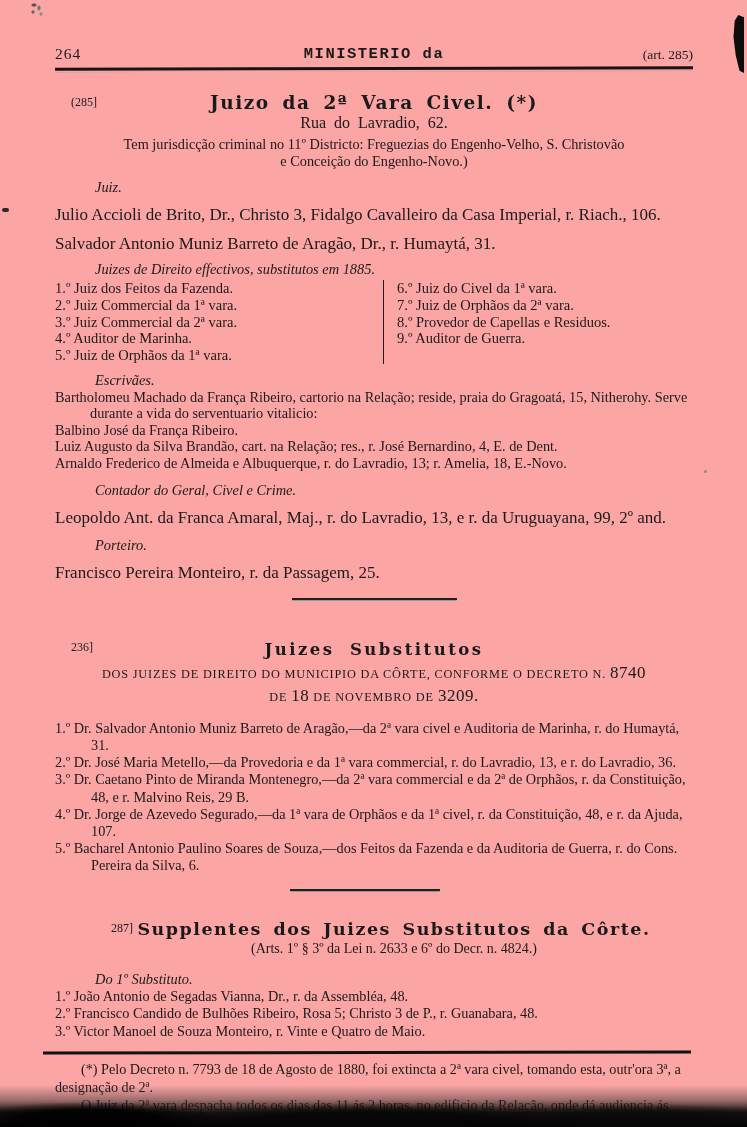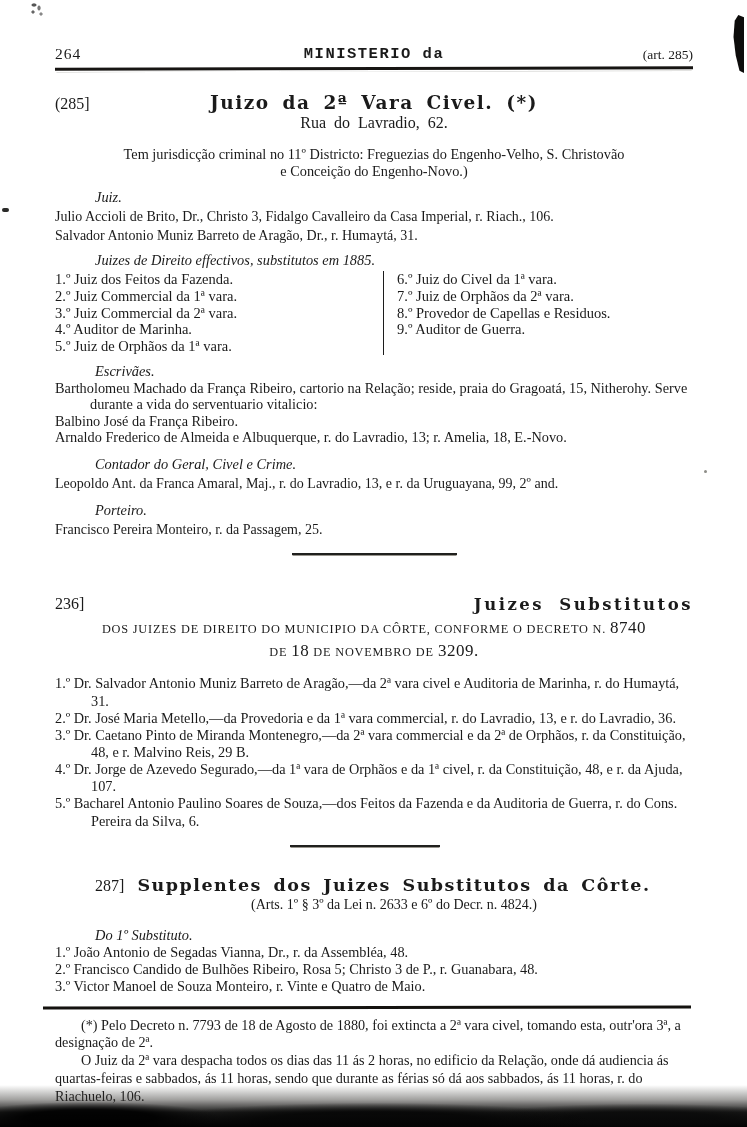--- a/index.html
+++ b/index.html
@@ -1,45 +1,45 @@
 <!DOCTYPE html>
 <html><head>
 <meta charset="utf-8">
 <style>
   html,body{margin:0;padding:0;background:#cfcfc9;}
   .page{
     position:relative;
     width:747px;height:1127px;
     margin:0 auto;
-    background:#ffffff;
+    background:#fca5a5;
     overflow:hidden;
     font-family:"Liberation Serif","DejaVu Serif",serif;
     color:#1a1a1a;
   }
   .content{position:relative;padding:0 54px 0 55px;}
 
   
   .running-head{display:flex;align-items:flex-end;margin-top:45px;}
   .rh-left{flex:1;font-size:15.5px;letter-spacing:1px;}
   .rh-center{flex:2;text-align:center;font-weight:bold;font-size:15.5px;letter-spacing:1.5px;font-family:Liberation Mono, monospace;}
   .rh-right{flex:1;text-align:right;font-size:13.5px;}
   .head-rule{margin-top:4px;height:3px;background:#171513;box-shadow:0 3px 0 -1.4px #8a8a84;transform:rotate(-0.12deg);}
 
   
   .sec-head{position:relative;text-align:center;}
-  .margin-ref{position:absolute;left:0;top:3px;font-size:16px;}
+  .margin-ref{position:absolute;left:16px;top:3px;font-size:12px;}
   .sec-title{font-family:"DejaVu Serif",serif;font-weight:bold;font-size:18.5px;letter-spacing:1.5px;word-spacing:5px;}
   .sec-title.smaller{font-size:16.5px;letter-spacing:2.5px;word-spacing:7px;}
   .sec-sub{text-align:center;font-size:16px;word-spacing:4px;margin-top:1px;}
   .law-ref{text-align:center;font-size:14px;margin-top:2px;}
 
   
-  .center-note{text-align:center;font-size:14.3px;line-height:1.22;margin-top:14px;}
+  .center-note{text-align:center;font-size:14.3px;line-height:1.22;margin-top:4px;}
   .ital-head{font-style:italic;font-size:14.4px;margin:8px 0 0 40px;}
-  .plain-line{font-size:14px;line-height:1.16;margin-top:3px;}
+  .plain-line{font-size:17px;line-height:1.16;margin-top:9px;}
   .hang{font-size:14.3px;line-height:1.16;padding-left:35px;text-indent:-35px;margin:0;}
   .num-item{font-size:14.3px;line-height:1.2;padding-left:36px;text-indent:-36px;margin:0;}
 
   
   .twocol{display:flex;margin-top:2px;}
   .twocol .colL{width:328px;border-right:1.6px solid #1c1c1c;}
   .twocol .colR{flex:1;padding-left:13px;}
   .twocol .line{font-size:14.5px;line-height:1.15;}
 
   
@@ -127,32 +127,33 @@
           <div class="line">8.º Provedor de Capellas e Residuos.</div>
           <div class="line">9.º Auditor de Guerra.</div>
         </div>
     </div>
 
     <div class="ital-head">Escrivães.</div>
     <div>
 
     <p class="hang">Bartholomeu Machado da França Ribeiro, cartorio na Relação; reside, praia do Gragoatá, 15, Nitherohy. Serve durante a vida do serventuario vitalicio:</p>
         <p class="hang">Balbino José da França Ribeiro.</p>
+        <p class="hang">Luiz Augusto da Silva Brandão, cart. na Relação; res., r. José Bernardino, 4, E. de Dent.</p>
         <p class="hang">Arnaldo Frederico de Almeida e Albuquerque, r. do Lavradio, 13; r. Amelia, 18, E.-Novo.</p>
       </div>
 
     <div class="ital-head" style="margin-top:10px;">Contador do Geral, Civel e Crime.</div>
     <div class="plain-line">Leopoldo Ant. da Franca Amaral, Maj., r. do Lavradio, 13, e r. da Uruguayana, 99, 2º and.</div>
 
     <div class="ital-head" style="margin-top:10px;">Porteiro.</div>
     <div class="plain-line">Francisco Pereira Monteiro, r. da Passagem, 25.</div>
 
     <div class="rule-short"></div>
 
-    <div class="sec-head" style="margin-top:40px;text-align:right;">
+    <div class="sec-head" style="margin-top:40px;">
       <span class="margin-ref" style="top:0;">236]</span>
       <div class="sec-title smaller">Juizes Substitutos</div>
     </div>
     <div class="decree">
       <div>
         <span class="sc">DOS JUIZES DE DIREITO DO MUNICIPIO DA CÔRTE, CONFORME O DECRETO N.</span>
         <span class="decree-num">8740</span>
       </div>
       <div>
         <span class="sc">DE</span>

